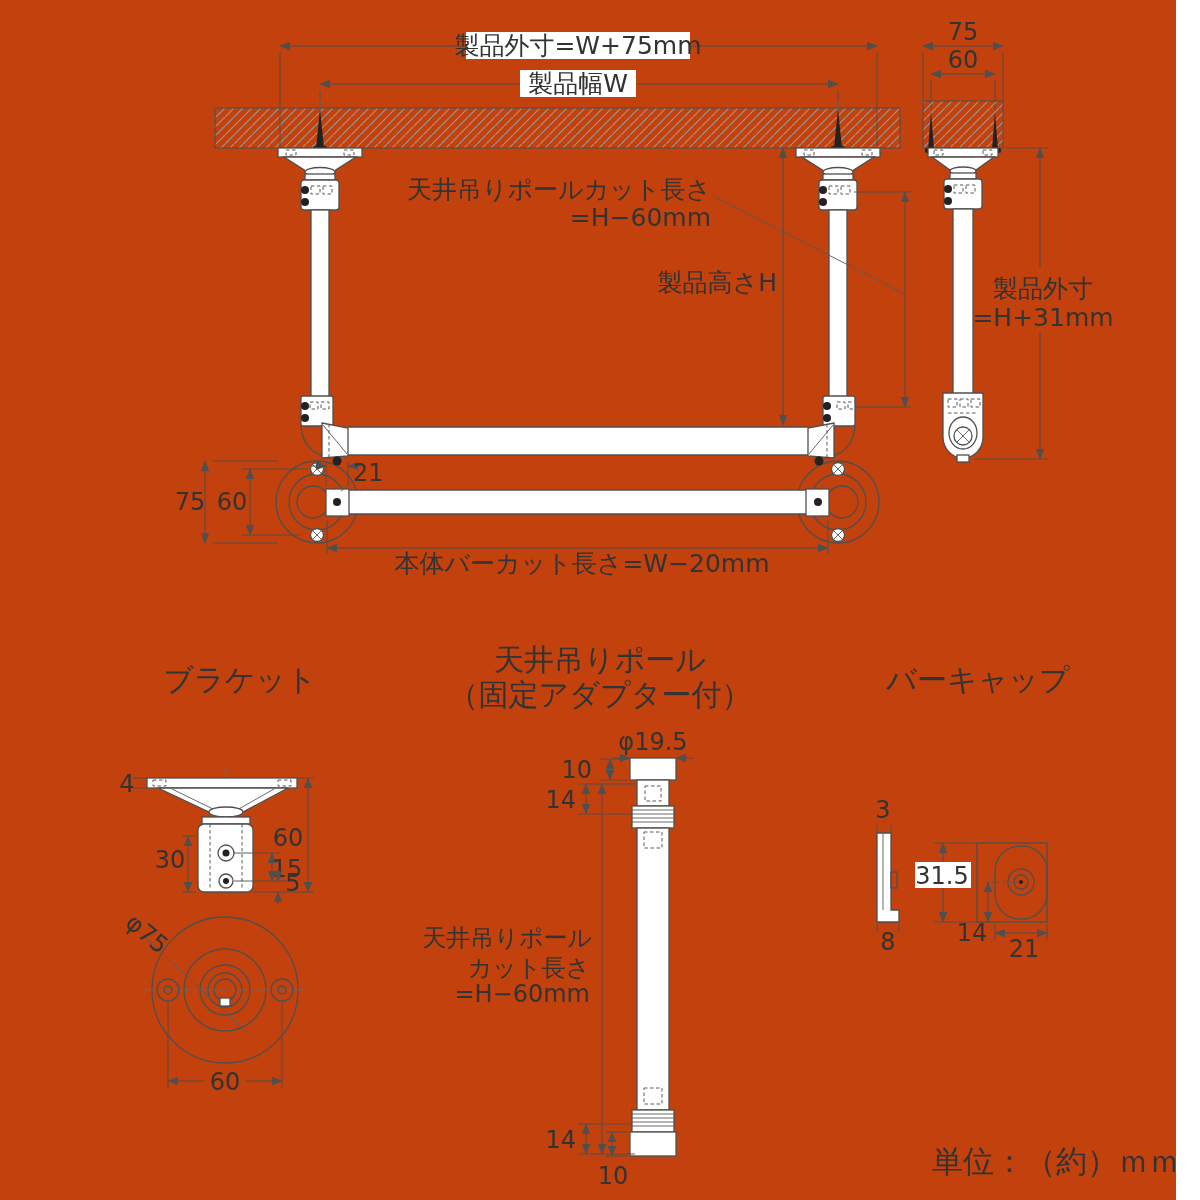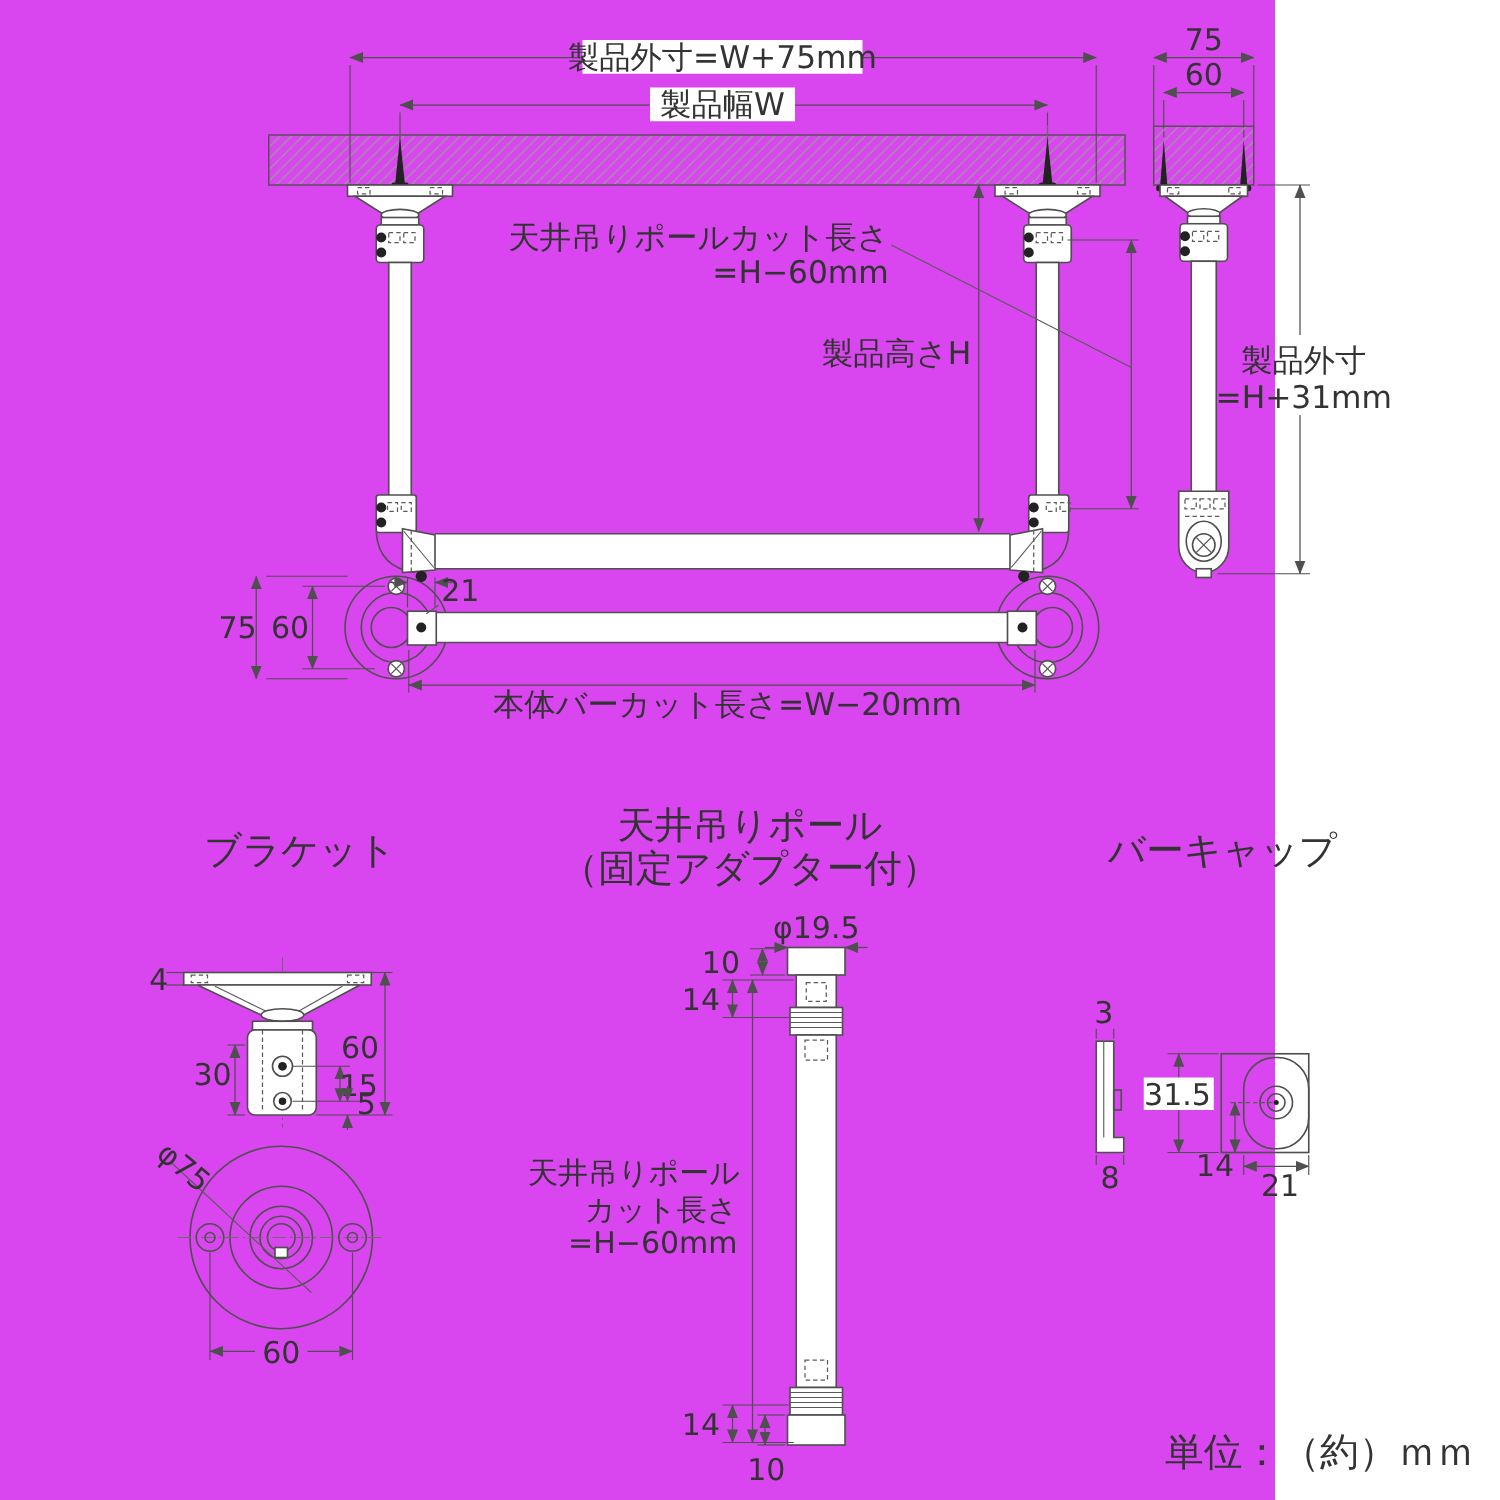--- a/index.html
+++ b/index.html
@@ -1,16 +1,16 @@
 <!DOCTYPE html>
 <html><head>
 <meta charset="utf-8">
 <style>
   html,body{margin:0;padding:0;background:#ffffff;}
-  .stage{width:1020px;height:1200px;position:relative;background:#d946ef;
+  .stage{width:1176px;height:1200px;position:relative;background:#c2410c;
          font-family:"DejaVu Sans","Liberation Sans",sans-serif;}
   svg{display:block;}
   svg text{fill:#333;font-family:"DejaVu Sans","Liberation Sans",sans-serif;}
   .part{stroke:#4f4f4f;stroke-width:1.3;fill:none;}
   .partw{stroke:#4f4f4f;stroke-width:1.3;fill:#ffffff;}
   .thin{stroke:#5a5a5a;stroke-width:0.9;fill:none;}
   .dsh{stroke:#5a5a5a;stroke-width:1;fill:none;stroke-dasharray:3.5,2.5;}
   .cl{stroke:#6a6a6a;stroke-width:0.8;fill:none;stroke-dasharray:11,3,2,3;}
   .ext{stroke:#4f4f4f;stroke-width:0.9;fill:none;}
   .dim{stroke:#4f4f4f;stroke-width:1;fill:none;marker-start:url(#arr);marker-end:url(#arr);}

